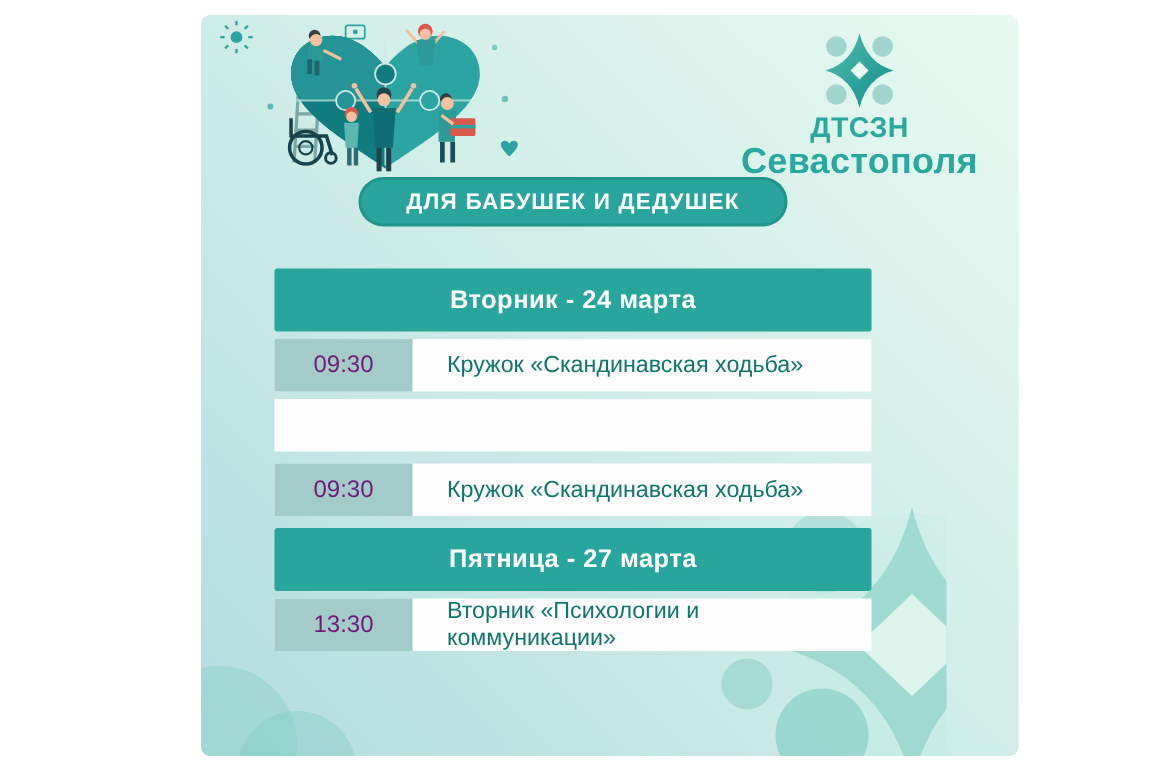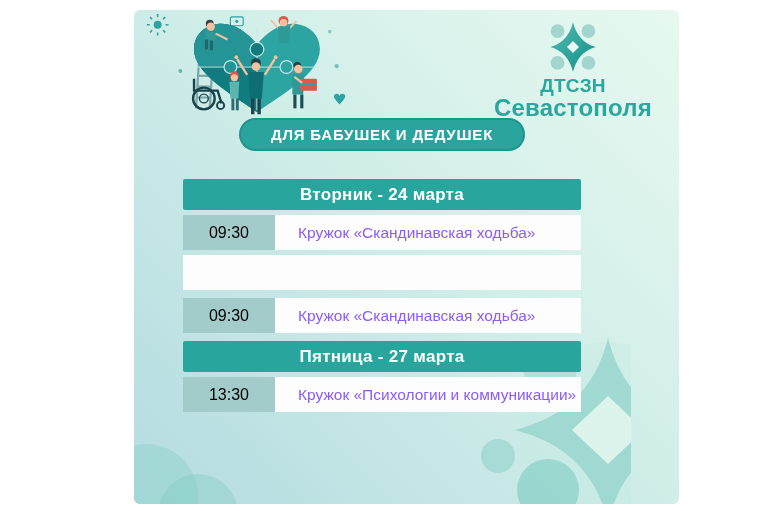--- a/index.html
+++ b/index.html
@@ -18,29 +18,29 @@
   .logo-region{font-size:24px;font-weight:bold;color:#2aa79e;line-height:1.1;letter-spacing:.2px;}
 
   .content{position:absolute;left:49px;top:108px;width:398px;}
 
   .title-pill{width:286px;height:33px;margin:0 auto 28px auto;border-radius:17px;
               background:#2aa59d;box-shadow:inset 0 0 0 2px rgba(10,104,98,.28);
               display:flex;align-items:center;justify-content:center;
               color:#ffffff;font-weight:bold;font-size:15px;letter-spacing:.8px;}
 
   .day-section{margin-bottom:8px;}
-  .day-header{height:31px;background:#28a59d;border-radius:2px;margin-bottom:5px;
+  .day-header{height:42px;background:#28a59d;border-radius:2px;margin-bottom:5px;
               display:flex;align-items:center;justify-content:center;
               color:#ffffff;font-weight:bold;font-size:17px;letter-spacing:.3px;}
   .event-row{height:35px;background:#fdfdfd;display:flex;margin-bottom:5px;}
   .event-time{width:92px;background:#a2cbca;margin-right:4px;flex:none;
               display:flex;align-items:center;justify-content:center;
-              font-size:16px;color:#000000;}
+              font-size:16px;color:#701a75;}
   .event-activity{flex:1;display:flex;align-items:center;padding-left:19px;
-                  font-size:15.5px;color:#8b5cf6;}
+                  font-size:15.5px;color:#0f766e;}
 </style>
 </head>
 <body>
 
 <div class="stage">
   <div class="card">
 
     <svg class="bg-decor" viewBox="0 0 497 494" aria-hidden="true">
 
       <circle cx="12" cy="486" r="52" fill="#8ed1c9" opacity="0.50"></circle>
@@ -202,19 +202,19 @@
         <div class="event-row">
           <div class="event-time">09:30</div>
           <div class="event-activity">Кружок «Скандинавская ходьба»</div>
         </div>
       </div>
 
       <div class="day-section">
         <div class="day-header">Пятница - 27 марта</div>
         <div class="event-row">
           <div class="event-time">13:30</div>
-          <div class="event-activity">Кружок «Психологии и коммуникации»</div>
+          <div class="event-activity">Вторник «Психологии и коммуникации»</div>
         </div>
       </div>
     </div>
 
   </div>
 </div>
 
 </body></html>

